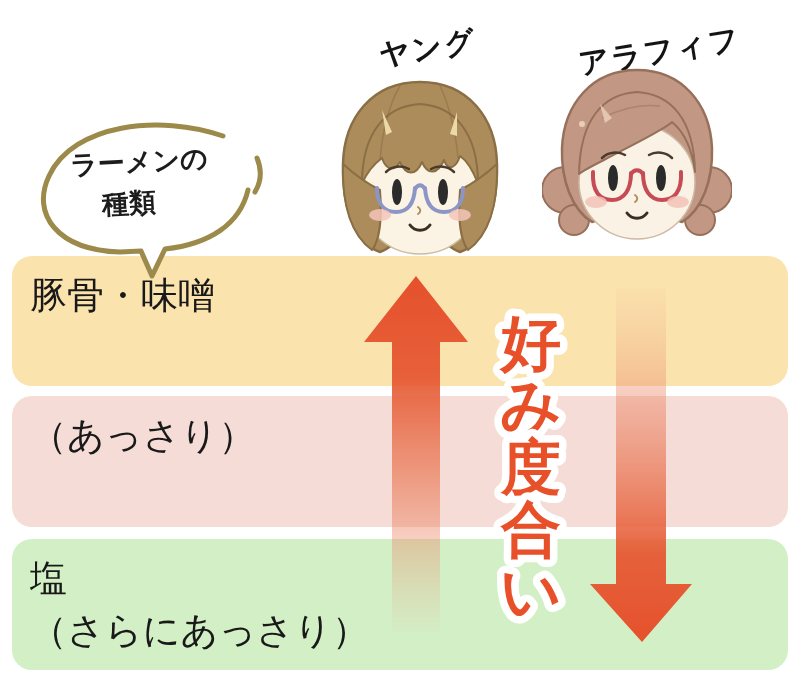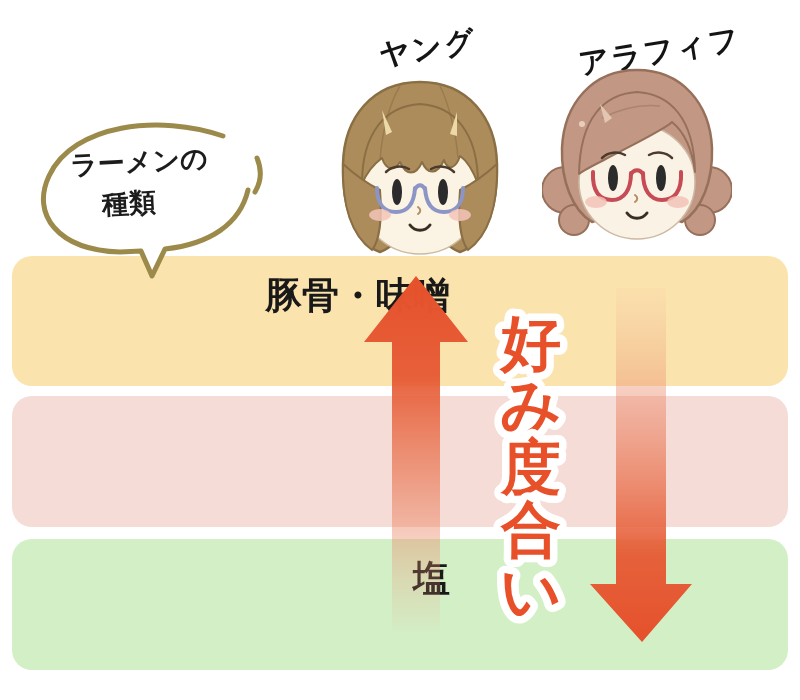--- a/index.html
+++ b/index.html
@@ -23,46 +23,48 @@
   }
   .bubble-text .l2{display:inline-block;transform:translateX(-12px);}
   
   .band{
     position:absolute;left:12px;width:776px;height:130px;border-radius:20px;
   }
   .band-1{top:256px;background:#FBE3AE;}
   .band-2{top:396px;background:#F6DCD6;height:131px;}
   .band-3{top:539px;background:#D3EFC6;height:131px;}
   .band-label{
-    position:absolute;left:18px;top:14px;width:420px;text-align:right;
-    font-size:37px;font-weight:700;line-height:1.4;color:#191919;
+    position:absolute;left:18px;top:14px;width:420px;text-align:left;
+    font-size:37px;font-weight:400;line-height:1.4;color:#191919;
   }
   .overlay{position:absolute;left:0;top:0;pointer-events:none;}
   .pref-text{font-weight:700;}
 </style>
 </head>
 <body>
 
 <div class="canvas">
 
   <div class="person-label young">ヤング</div>
   <div class="person-label arafif">アラフィフ</div>
 
   <div class="band band-1">
     <div class="band-label">
       <div>豚骨・味噌</div>
     </div>
   </div>
   <div class="band band-2">
     <div class="band-label">
+      <div>（あっさり）</div>
     </div>
   </div>
   <div class="band band-3">
     <div class="band-label">
       <div>塩</div>
+      <div>（さらにあっさり）</div>
     </div>
   </div>
 
   <svg class="overlay" width="800" height="700" viewBox="0 0 800 700">
     <defs>
       <linearGradient id="gradUp" gradientUnits="userSpaceOnUse" x1="0" y1="276" x2="0" y2="632">
         <stop offset="0" stop-color="#E5512B" stop-opacity="1"></stop>
         <stop offset="0.28" stop-color="#E65A34" stop-opacity="0.96"></stop>
         <stop offset="0.55" stop-color="#E97754" stop-opacity="0.68"></stop>
         <stop offset="1" stop-color="#ECA183" stop-opacity="0.03"></stop>

